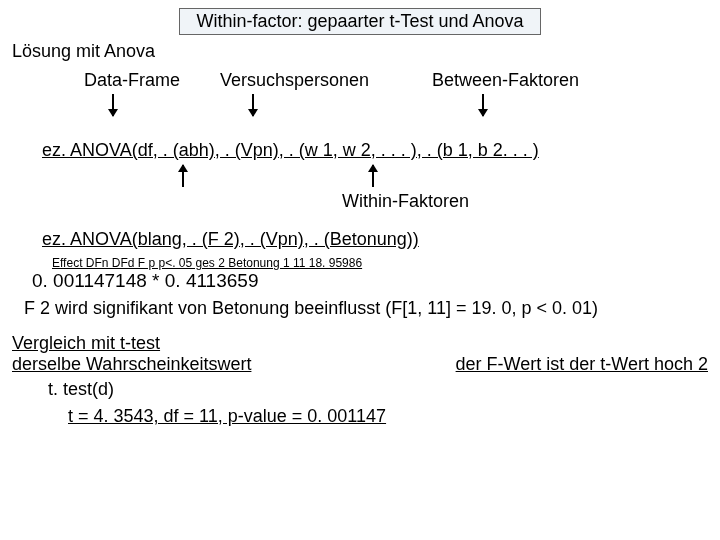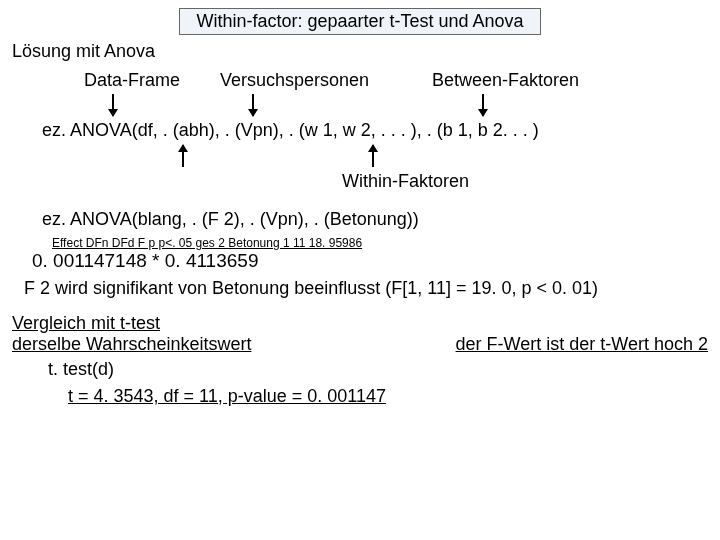--- a/index.html
+++ b/index.html
@@ -48,21 +48,22 @@
   .arrow-up::after {
     content: "";
     position: absolute;
     top: -1px; left: -4px;
     border-left: 5px solid transparent;
     border-right: 5px solid transparent;
     border-bottom: 8px solid #000;
   }
   .code {
     font-family: Arial, Helvetica, sans-serif;
-    margin: 0 0 4px 30px;
+    margin: 20px 0 4px 30px;
+    text-decoration: underline;
   }
   .stats-hdr {
     font-size: 12px;
     margin: 6px 0 0 40px;
     text-decoration: underline;
   }
   .stats-val {
     font-size: 19px;
     margin: 0 0 6px 20px;
   }

